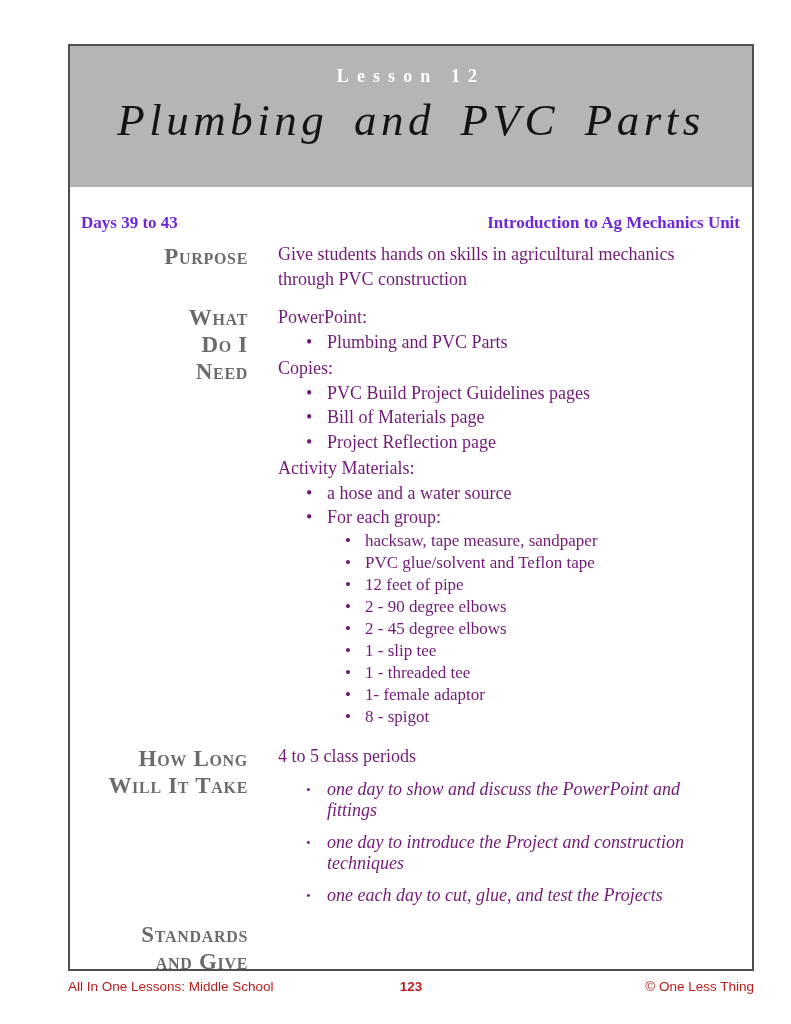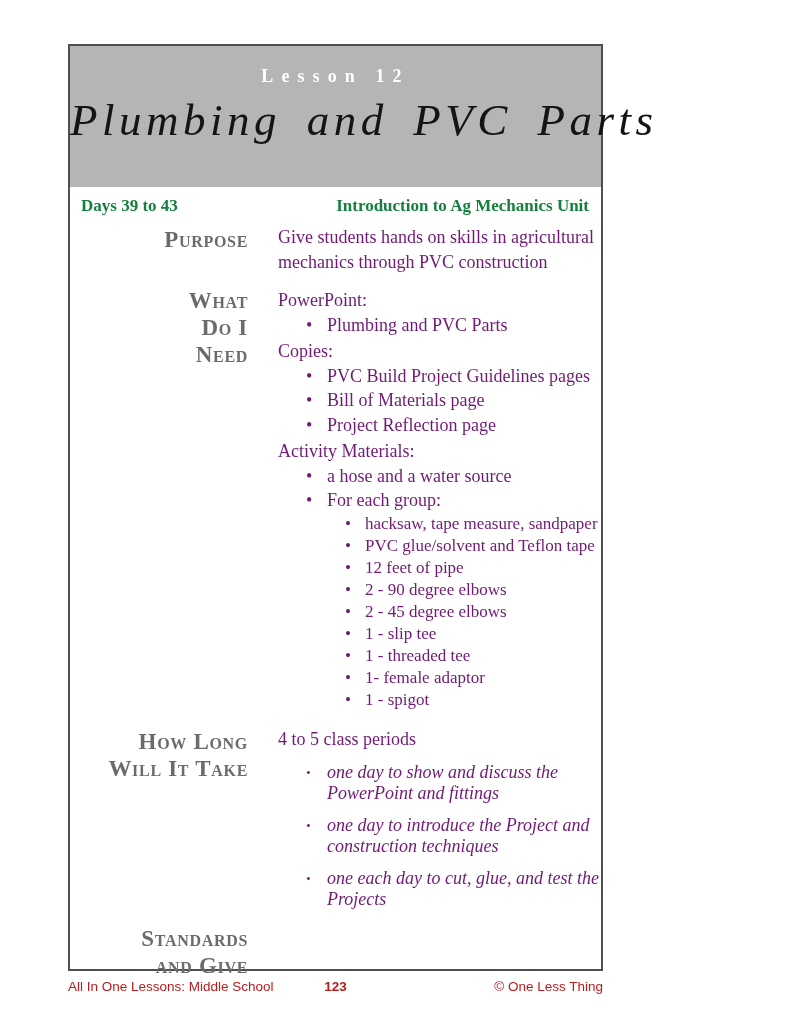--- a/index.html
+++ b/index.html
@@ -3,21 +3,21 @@
 <meta charset="utf-8">
 <style>
   * { margin:0; padding:0; box-sizing:border-box; }
   html,body { background:#ffffff; }
   body {
     width:791px; height:1024px;
     font-family:"Liberation Serif", serif;
     position:relative;
     overflow:hidden;
   }
-  .sheet { width:535px; margin:44px 16px 0 68px; }
+  .sheet { width:686px; margin:44px 16px 0 68px; }
 
   .frame {
     border:2px solid #4f4f4f;
     height:927px;
     background:#ffffff;
   }
 
   
   .banner {
     height:141px;
@@ -34,23 +34,23 @@
     margin-top:7px;
     font-size:45px; font-style:italic;
     letter-spacing:0.10em; word-spacing:0.22em;
     color:#141414;
     white-space:nowrap;
   }
 
   
   .meta-row {
     display:flex; justify-content:space-between; align-items:baseline;
-    padding:9px 12px 0 11px;
+    padding:26px 12px 0 11px;
     font-weight:bold; font-size:17px;
-    color:#15803d;
+    color:#6d28d9;
   }
 
   
   .section {
     display:grid;
     grid-template-columns:178px 1fr;
     column-gap:30px;
   }
   .sec-purpose   { margin-top:9px;  }
   .sec-need      { margin-top:12px; }
@@ -148,21 +148,21 @@
         <div class="li">a hose and a water source</div>
         <div class="li">For each group:</div>
         <div class="li2">hacksaw, tape measure, sandpaper</div>
         <div class="li2">PVC glue/solvent and Teflon tape</div>
         <div class="li2">12 feet of pipe</div>
         <div class="li2">2 - 90 degree elbows</div>
         <div class="li2">2 - 45 degree elbows</div>
         <div class="li2">1 - slip tee</div>
         <div class="li2">1 - threaded tee</div>
         <div class="li2">1- female adaptor</div>
-        <div class="li2">1 - spigot</div>
+        <div class="li2">8 - spigot</div>
       </div>
     </div>
 
     <div class="section sec-duration">
       <div class="label">
         <div>How Long</div>
         <div>Will It Take</div>
       </div>
       <div class="body-col">
         <div class="lead-line">4 to 5 class periods</div>

